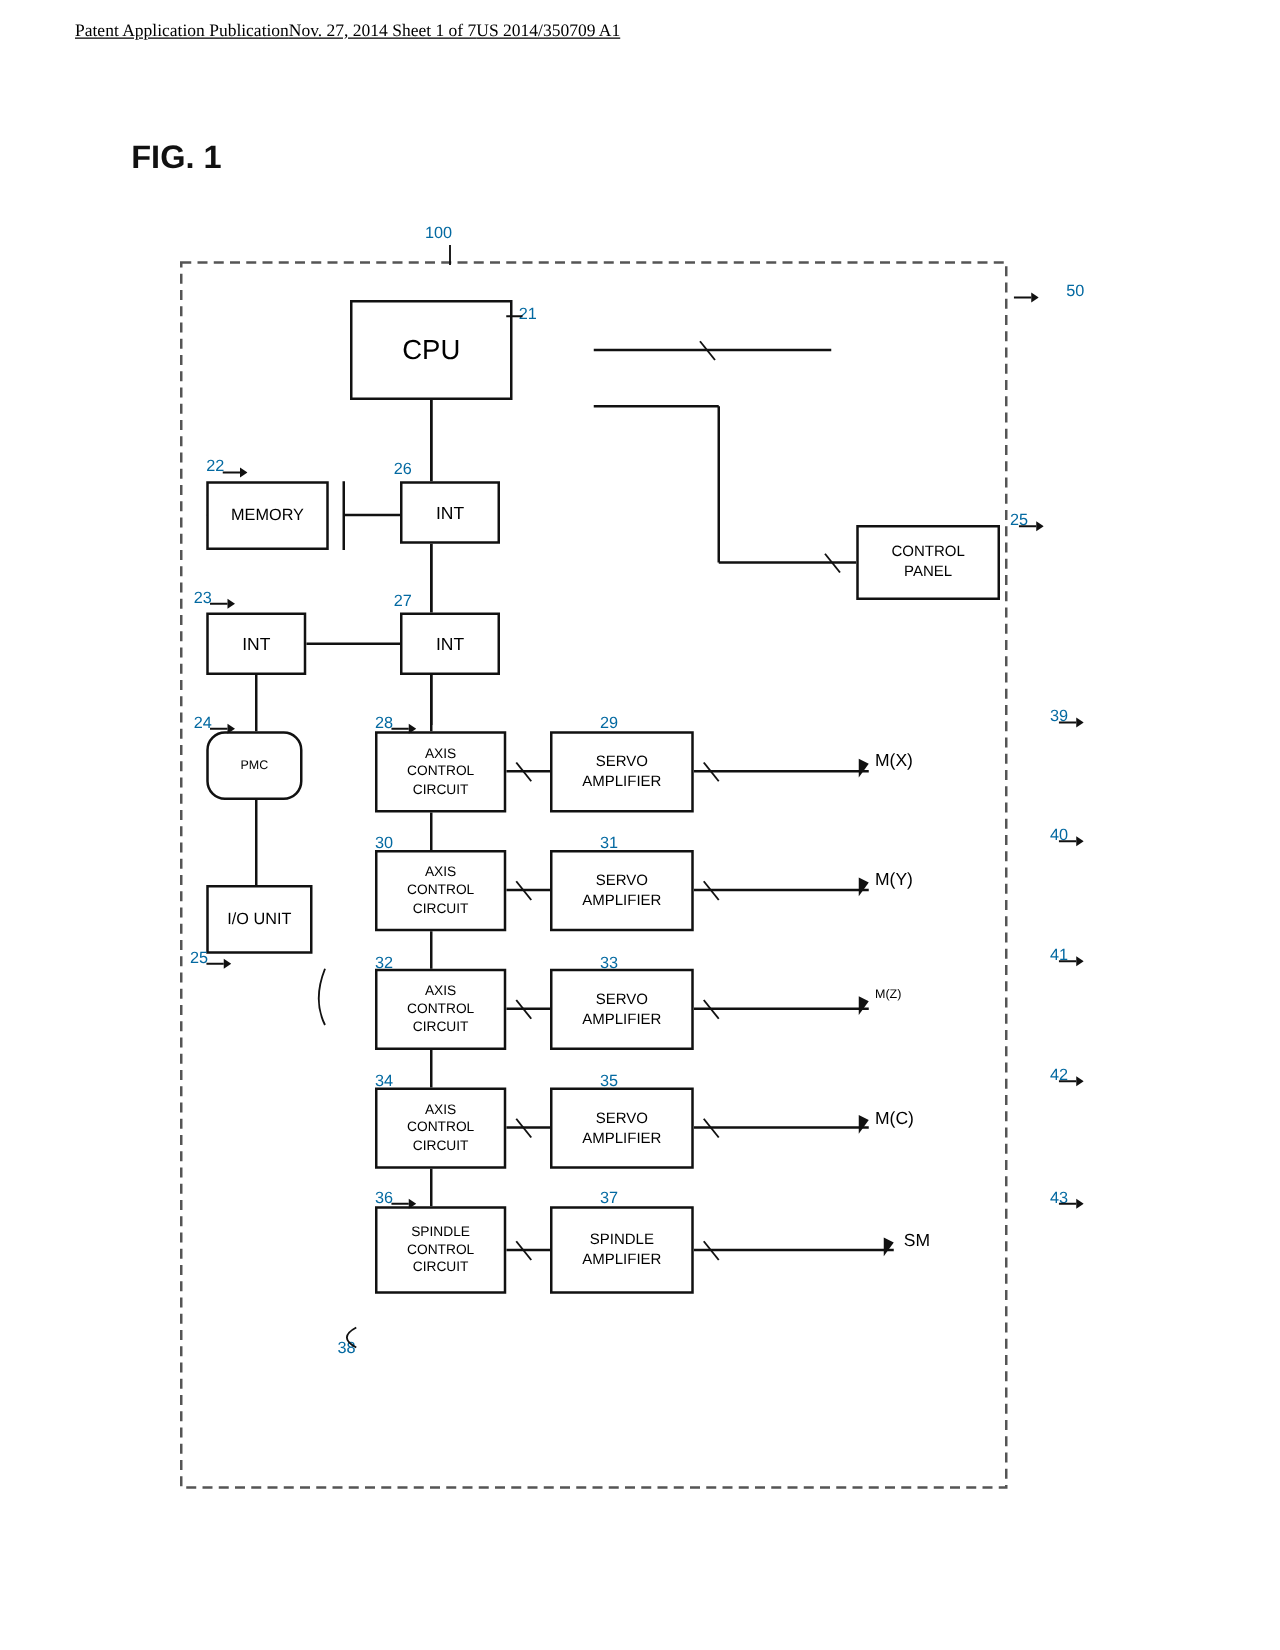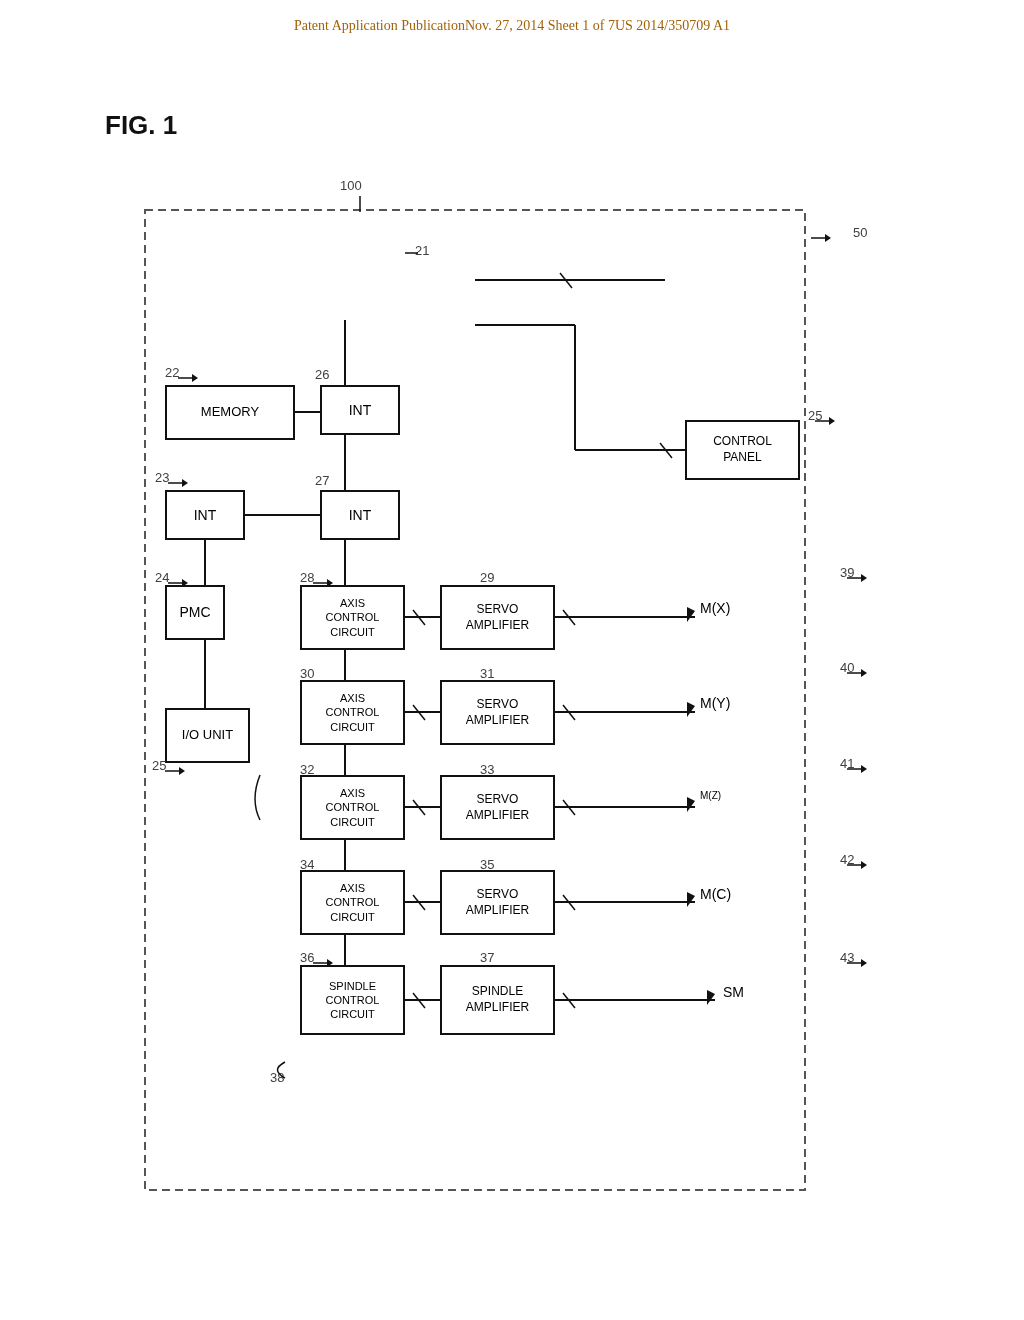--- a/index.html
+++ b/index.html
@@ -8,25 +8,26 @@
       font-family: 'Times New Roman', Times, serif;
       width: 1024px;
       min-height: 1320px;
       position: relative;
       overflow: hidden;
     }
 
     
     .header {
       display: flex;
-      justify-content: center;
+      justify-content: flex-start;
       align-items: center;
       padding: 18px 60px 10px 60px;
       font-size: 14px;
-      color: #a16207;
+      color: #000000;
+      text-decoration: underline;
     }
 
     
     .fig-label {
       position: absolute;
       top: 110px;
       left: 105px;
       font-size: 26px;
       font-weight: bold;
       font-family: Arial, sans-serif;
@@ -63,21 +64,21 @@
       width: 130px;
       height: 80px;
       font-size: 22px;
       font-weight: normal;
     }
 
     
     .memory-box {
       top: 235px;
       left: 60px;
-      width: 130px;
+      width: 98px;
       height: 55px;
       font-size: 13px;
     }
 
     
     .int26-box {
       top: 235px;
       left: 215px;
       width: 80px;
       height: 50px;
@@ -99,23 +100,24 @@
       left: 215px;
       width: 80px;
       height: 50px;
       font-size: 14px;
     }
 
     
     .pmc-box {
       top: 435px;
       left: 60px;
-      width: 60px;
+      width: 77px;
       height: 55px;
-      font-size: 14px;
+      font-size: 10px;
+      border-radius: 15px;
     }
 
     
     .io-box {
       top: 558px;
       left: 60px;
       width: 85px;
       height: 55px;
       font-size: 13px;
     }
@@ -214,21 +216,21 @@
       width: 115px;
       height: 60px;
       font-size: 12px;
     }
 
     
     .num-label {
       position: absolute;
       font-size: 13px;
       font-family: Arial, sans-serif;
-      color: #404040;
+      color: #0369a1;
     }
 
     
     .connector-svg {
       position: absolute;
       top: 0;
       left: 0;
       width: 100%;
       height: 100%;
       pointer-events: none;
@@ -338,20 +340,23 @@
     <path d="M 155 625 Q 145 650 155 670" fill="none" stroke="#111" stroke-width="1.5"></path>
 
     <line x1="170" y1="262" x2="170" y2="235" stroke="#111" stroke-width="2"></line>
     <line x1="170" y1="262" x2="170" y2="290" stroke="#111" stroke-width="2"></line>
 
     <line x1="100" y1="262" x2="60" y2="262" stroke="#111" stroke-width="1"></line>
   </svg>
 
   <div class="num-label" style="top:28px; left:235px;">100</div>
 
+  <div class="box cpu-box">
+    <span>CPU</span>
+  </div>
   <div class="num-label" style="top:93px; left:310px;">21</div>
 
   <svg style="position:absolute;top:95px;left:295px;width:20px;height:15px;">
     <line x1="18" y1="8" x2="5" y2="8" stroke="#111" stroke-width="1.5"></line>
   </svg>
 
   <div class="box memory-box">
     <span>MEMORY</span>
   </div>
   <div class="num-label" style="top:215px; left:60px;">22</div>

